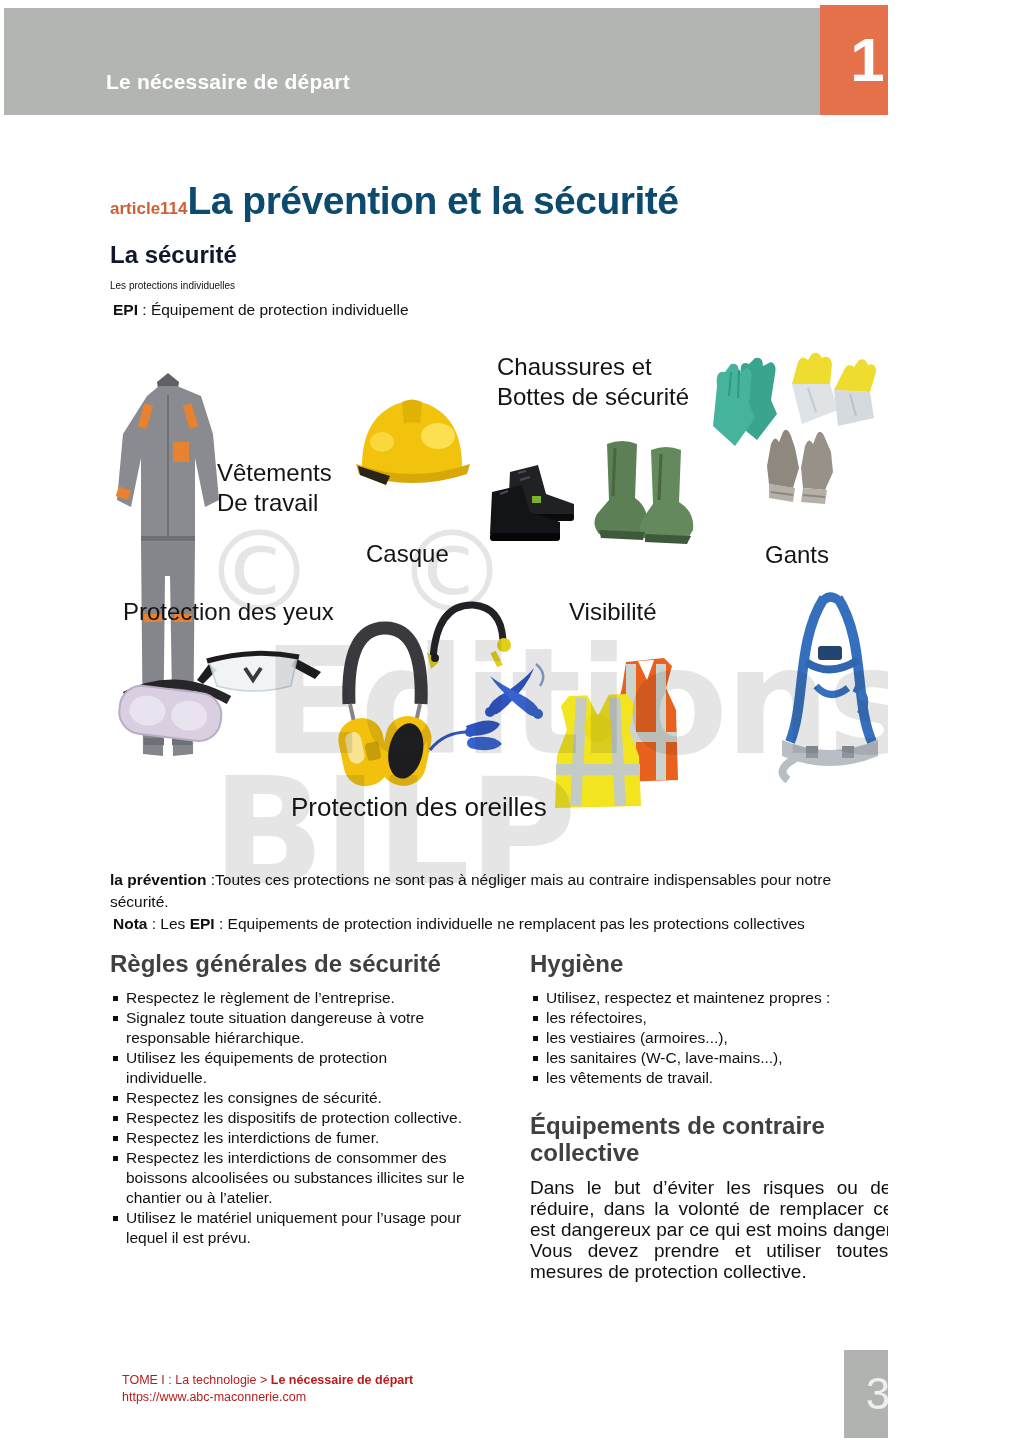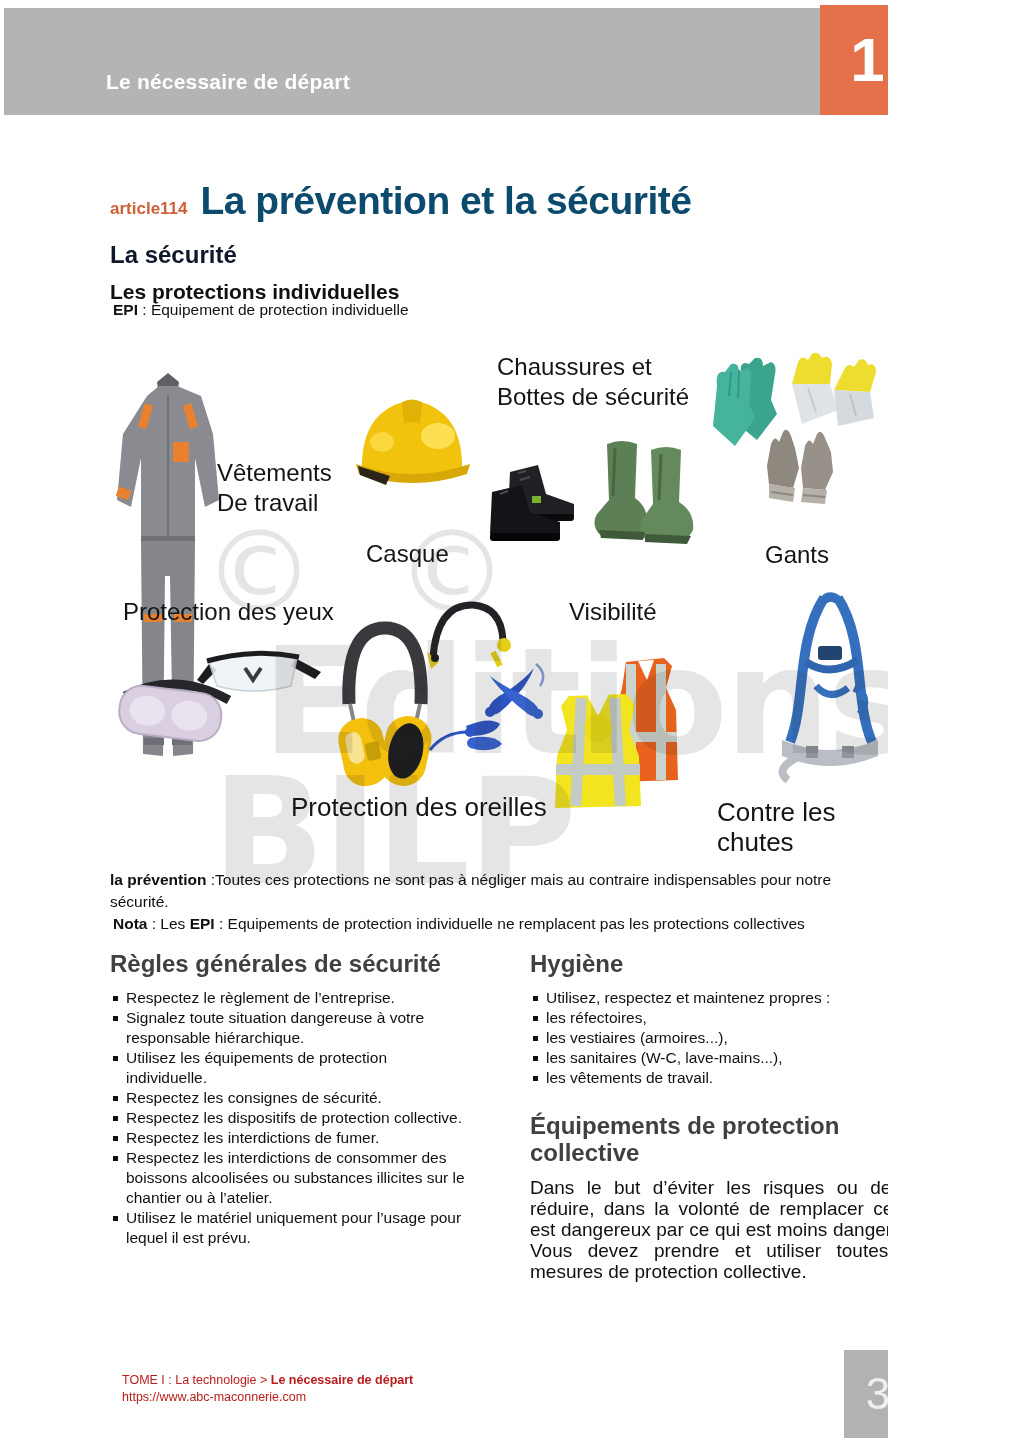--- a/index.html
+++ b/index.html
@@ -8,25 +8,25 @@
   .b{font-weight:bold;}
 
   
   .header-bar{position:absolute;left:4px;top:8px;width:1016px;height:107px;background:#b2b5b1;}
   .header-title{position:absolute;left:106px;top:70px;color:#fff;font-size:21px;font-weight:bold;letter-spacing:.2px;}
   .chapter-box{position:absolute;left:820px;top:5px;width:95px;height:110px;background:#e4714a;
                display:flex;align-items:center;justify-content:center;}
   .chapter-num{color:#fff;font-size:62px;font-weight:bold;line-height:1;}
 
   
-  .article-line{position:absolute;left:110px;top:181px;display:flex;align-items:baseline;gap:13px;}
+  .article-line{position:absolute;left:110px;top:181px;display:flex;align-items:baseline;}
   .article-tag{color:#cf5f35;font-weight:bold;font-size:17px;}
   .article-title{color:#0c4a6e;font-weight:bold;font-size:39px;letter-spacing:-.5px;line-height:1.05;}
   .h-securite{position:absolute;left:110px;top:241px;color:#0f172a;font-weight:bold;font-size:24px;}
-  .sub-bold{position:absolute;left:110px;top:280px;font-weight:bold;font-size:21px;}
+  .sub-bold{position:absolute;left:110px;top:280px;font-weight:normal;font-size:10px;}
   .epi-line{position:absolute;left:113px;top:301px;font-size:15.5px;}
 
   
   .figure{position:absolute;left:105px;top:340px;width:810px;height:530px;}
   .fig-item{position:absolute;}
   .fig-label{position:absolute;color:#141414;font-size:24px;line-height:30px;z-index:2;}
   .fig-label.big{font-size:26px;}
 
   
   .wm{position:absolute;color:rgba(40,40,40,.12);line-height:1;pointer-events:none;z-index:6;
@@ -271,21 +271,20 @@
     </div>
     <div class="fig-label" style="left:392px;top:12px">
       <div>Chaussures et</div>
       <div>Bottes de sécurité</div>
     </div>
     <div class="fig-label" style="left:261px;top:199px">Casque</div>
     <div class="fig-label" style="left:660px;top:200px">Gants</div>
     <div class="fig-label" style="left:18px;top:257px">Protection des yeux</div>
     <div class="fig-label" style="left:464px;top:257px">Visibilité</div>
     <div class="fig-label big" style="left:186px;top:452px">Protection des oreilles</div>
-    <div class="fig-label big" style="left:612px;top:457px">Contre les chutes</div>
   </div>
 
   <div class="wm" style="left:203px;top:516px;font-size:112px">©</div>
   <div class="wm" style="left:396px;top:516px;font-size:112px">©</div>
   <div class="wm heavy" style="left:262px;top:628px;font-size:148px;letter-spacing:-3px">Editions</div>
   <div class="wm heavy" style="left:212px;top:758px;font-size:148px;letter-spacing:-2px">BILP</div>
 
   <div class="note-block">
     <div><span class="b">la prévention</span><span> :Toutes ces protections ne sont pas à négliger mais au contraire indispensables pour notre sécurité.</span></div>
     <div style="padding-left:3px"><span class="b">Nota</span><span> : Les </span><span class="b">EPI</span><span> : Equipements de protection individuelle ne remplacent pas les protections collectives</span></div>
@@ -307,21 +306,21 @@
 
   <div class="col-right">
     <h2 class="col-head">Hygiène</h2>
     <ul class="blist">
       <li><span class="sq"></span><span>Utilisez, respectez et maintenez propres :</span></li>
       <li><span class="sq"></span><span>les réfectoires,</span></li>
       <li><span class="sq"></span><span>les vestiaires (armoires...),</span></li>
       <li><span class="sq"></span><span>les sanitaires (W-C, lave-mains...),</span></li>
       <li><span class="sq"></span><span>les vêtements de travail.</span></li>
     </ul>
-    <h2 class="col-head collective-head">Équipements de protection collective</h2>
+    <h2 class="col-head collective-head">Équipements de contraire collective</h2>
     <div class="collective-body">Dans le but d’éviter les risques ou de les réduire, dans la volonté de remplacer ce qui est dangereux par ce qui est moins dangereux. Vous devez prendre et utiliser toutes les mesures de protection collective.</div>
   </div>
 
 
   <div class="footer-text">
     <div><span>TOME I : La technologie &gt; </span><span class="b">Le nécessaire de départ</span></div>
     <div>https://www.abc-maconnerie.com</div>
   </div>
   <div class="page-box">
     <span class="page-num">3</span>

